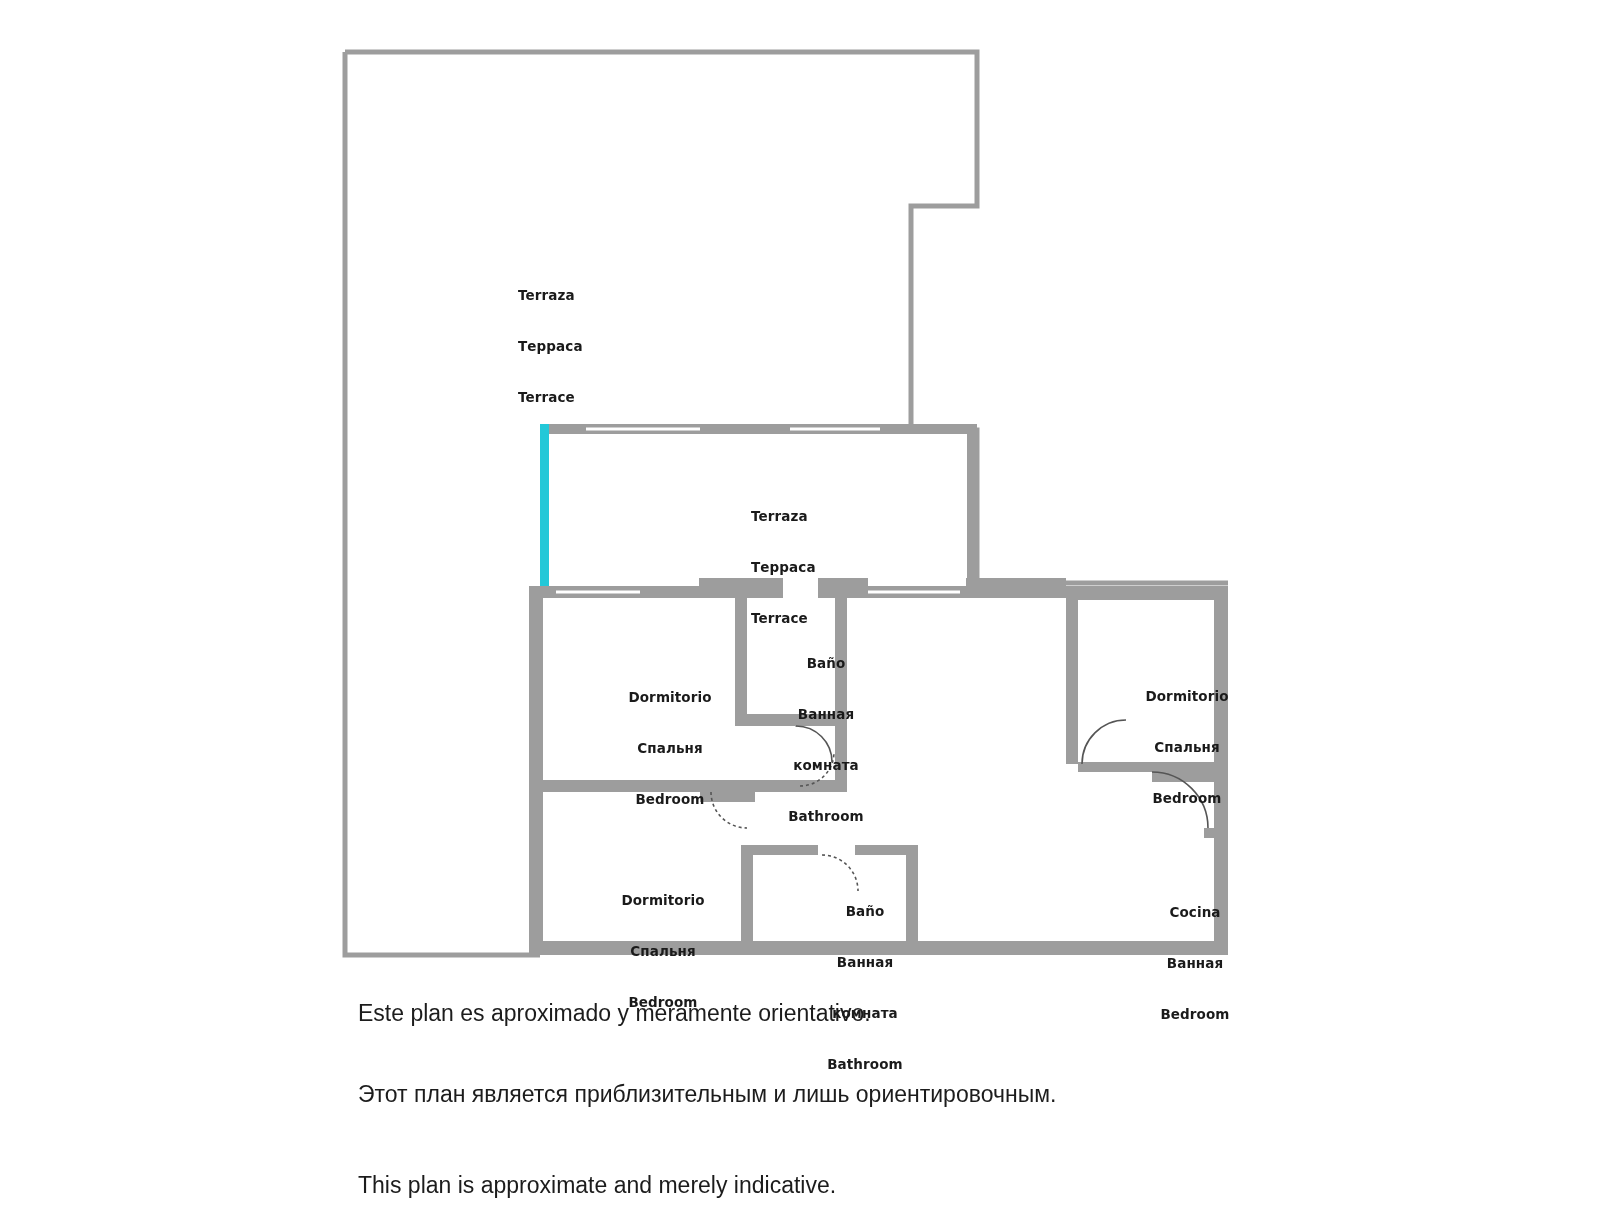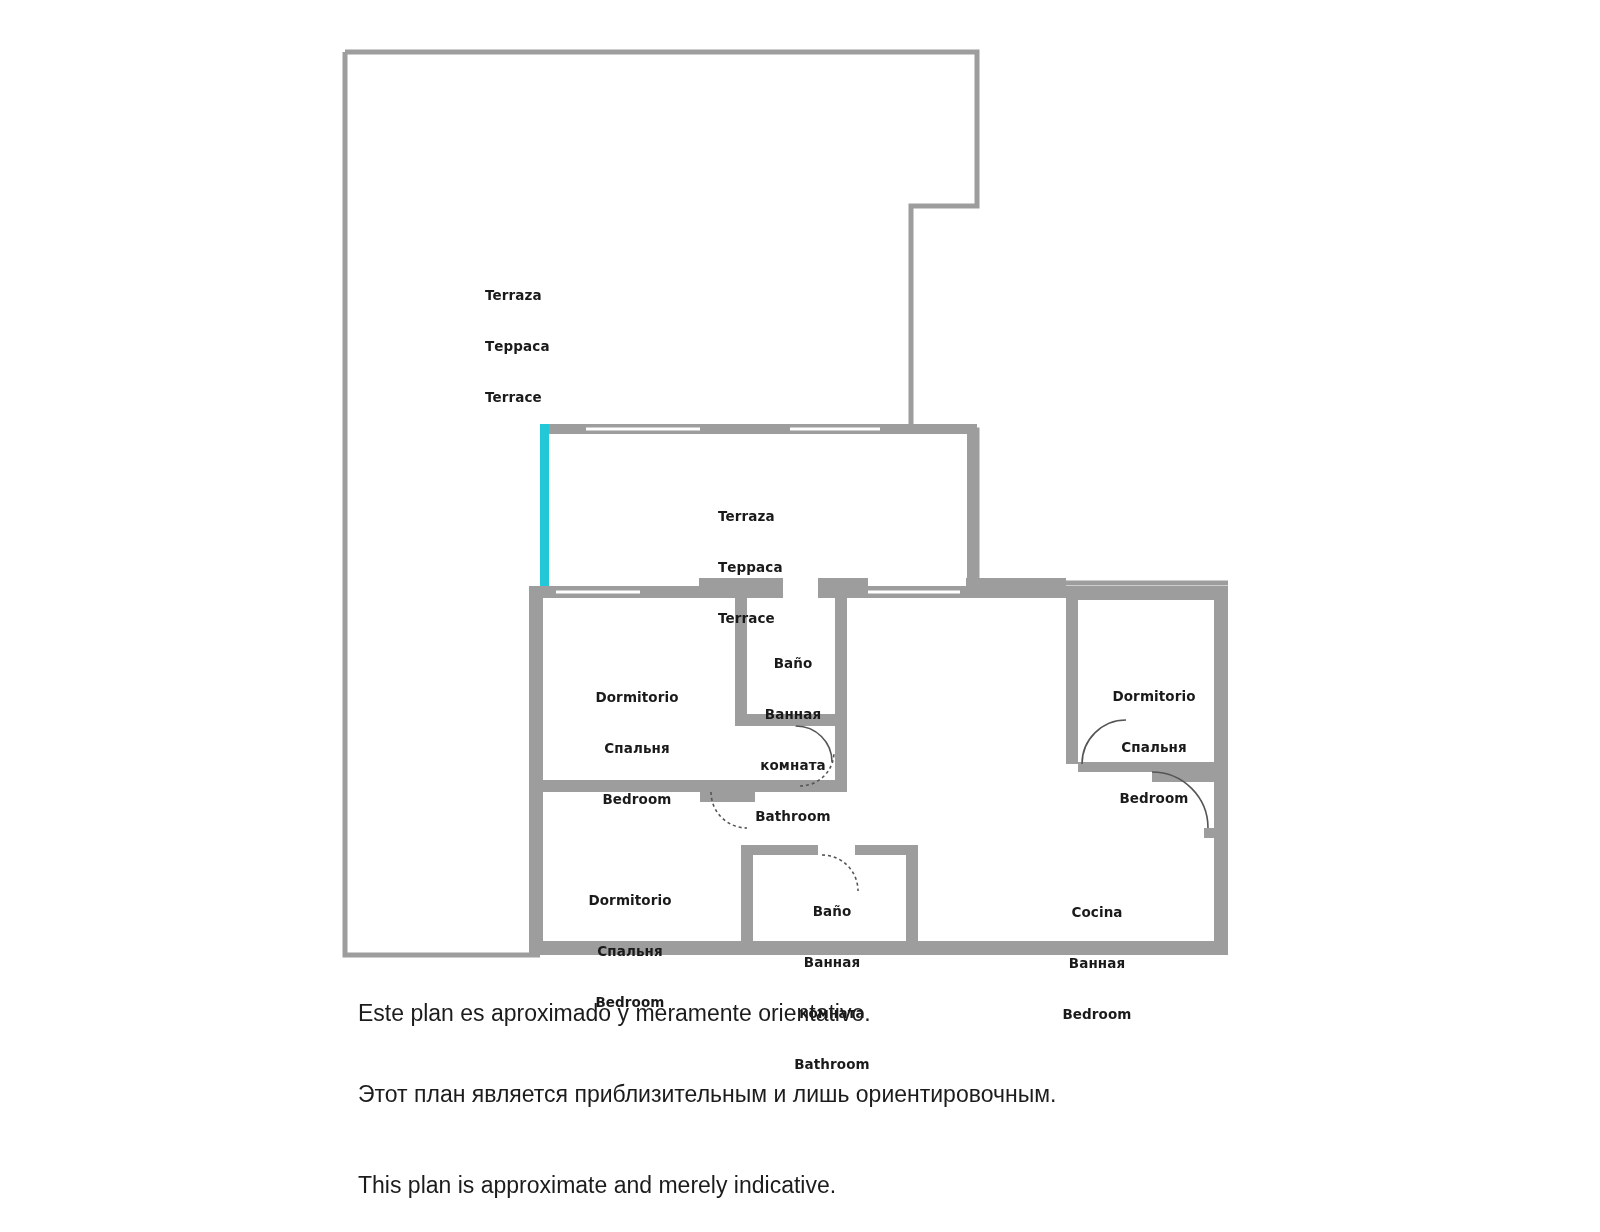--- a/index.html
+++ b/index.html
@@ -23,20 +23,21 @@
   .room-label {
     position: absolute;
     font-family: "DejaVu Sans", sans-serif;
     font-size: 13.5px;
     font-weight: bold;
     color: #1a1a1a;
     line-height: 17px;
     text-align: center;
     white-space: pre;
     letter-spacing: 0.1px;
+    margin-left: 33px;
   }
   .room-label span { display: block; }
   .disclaimer {
     position: absolute;
     left: 358px;
     font-family: "Liberation Sans", sans-serif;
     font-size: 23px;
     color: #1c1c1c;
     white-space: pre;
   }
@@ -173,21 +174,21 @@
     <span>Bedroom</span>
   </div>
 
   <div class="room-label" style="left:772px; top:869px; width:120px;">
     <span>Baño</span>
     <span>Ванная</span>
     <span>комната</span>
     <span>Bathroom</span>
   </div>
 
-  <div class="room-label" style="left:1037px; top:870px; width:120px;">
+  <div class="room-label" style="left:1102px; top:870px; width:120px;">
     <span>Cocina</span>
     <span>Ванная</span>
     <span>Bedroom</span>
   </div>
 
 </div>
 
 <div class="disclaimer" id="disc-es">Este plan es aproximado y meramente orientativo.</div>
 <div class="disclaimer" id="disc-ru">Этот план является приблизительным и лишь ориентировочным.</div>
 <div class="disclaimer" id="disc-en">This plan is approximate and merely indicative.</div>

